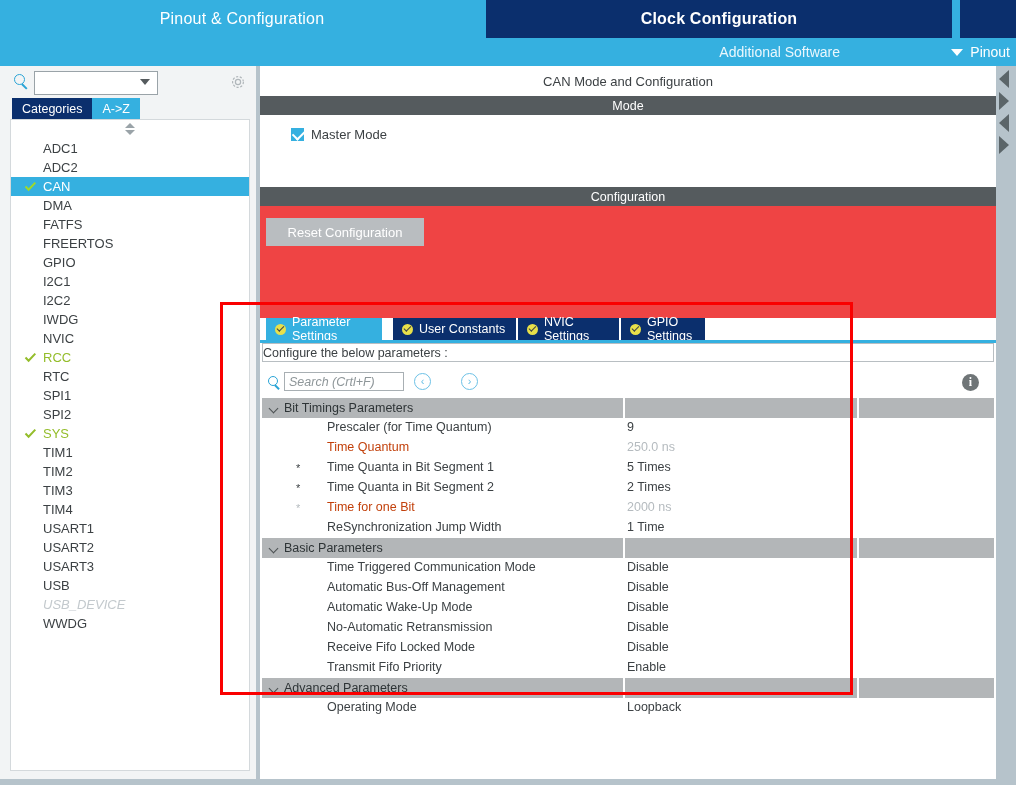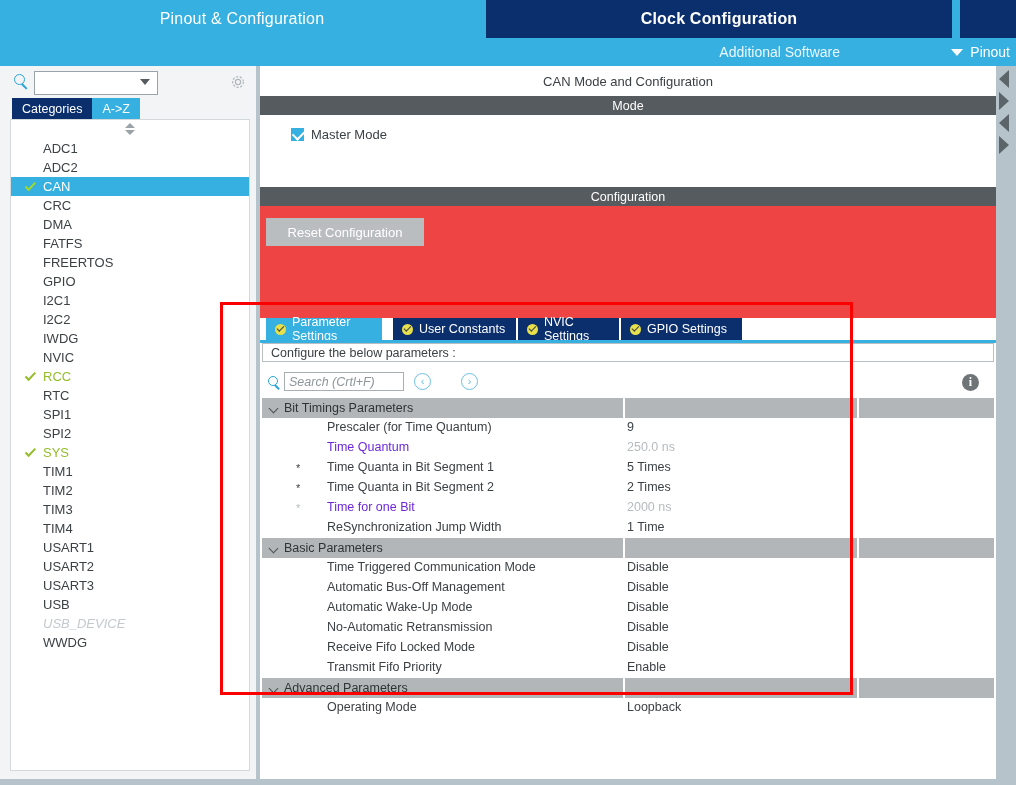--- a/index.html
+++ b/index.html
@@ -177,21 +177,21 @@
     content: ""; position: absolute; left: 2px; top: 2.5px; width: 5.5px; height: 3px;
     border-left: 1.5px solid #3c4144; border-bottom: 1.5px solid #3c4144;
     transform: rotate(-45deg);
   }
   .tab-underline {
     position: absolute; left: 0; top: 274px; width: 736px; height: 3px; background: #35b0e0;
   }
   .configure-bar {
     position: absolute; left: 2px; top: 277px; width: 732px; height: 19px;
     border: 1px solid #b8bec2; box-sizing: border-box; background: #ffffff;
-    display: flex; align-items: center; padding-left: 8px;
+    display: flex; align-items: center; padding-left: 0;
     font-size: 12.5px; color: #3c4144;
   }
 
   
   .tree-search {
     position: absolute; left: 2px; top: 302px; width: 732px; height: 30px;
     background: #ffffff;
   }
   .ts-mag { position: absolute; left: 6px; top: 8px; width: 14px; height: 14px; }
   .ts-mag .lens {
@@ -248,21 +248,21 @@
   .row {
     position: relative; height: 20px; background: #ffffff;
   }
   .row .star {
     position: absolute; left: 34px; top: 4px; font-size: 11px; color: #3c4144;
   }
   .row.muted .star { color: #b5bbbf; }
   .row .plabel {
     position: absolute; left: 65px; top: 2px; font-size: 12.5px; color: #3c4144;
   }
-  .row.muted .plabel { color: #6d28d9; }
+  .row.muted .plabel { color: #c2410c; }
   .row .pvalue {
     position: absolute; left: 365px; top: 2px; font-size: 12.5px; color: #3c4144;
   }
   .row.muted .pvalue { color: #b5bbbf; }
 
   
   .red-rect {
     position: absolute; left: 220px; top: 302px; width: 633px; height: 393px;
     border: 3px solid #fa0000; box-sizing: border-box; pointer-events: none;
   }
@@ -355,23 +355,20 @@
           </div>
           <div class="periph sel">
             <span class="chk">
               <svg width="13" height="13" viewBox="0 0 13 13">
                 <path d="M1.5 6.5 L4.6 9.8 L11.3 2.6" fill="none" stroke="#9fd92a" stroke-width="2"></path>
               </svg>
             </span>
             <span>CAN</span>
           </div>
           <div class="periph">
-            <span>CRC</span>
-          </div>
-          <div class="periph">
             <span>DMA</span>
           </div>
           <div class="periph">
             <span>FATFS</span>
           </div>
           <div class="periph">
             <span>FREERTOS</span>
           </div>
           <div class="periph">
             <span>GPIO</span>
@@ -484,21 +481,21 @@
           <span>Parameter Settings</span>
         </div>
         <div class="ptab" style="left: 133px; width: 123px;">
           <span class="tab-dot"></span>
           <span>User Constants</span>
         </div>
         <div class="ptab" style="left: 258px; width: 101px; align-items: center;">
           <span class="tab-dot"></span>
           <span>NVIC Settings</span>
         </div>
-        <div class="ptab" style="left: 361px; width: 121px;">
+        <div class="ptab" style="left: 361px; width: 84px;">
           <span class="tab-dot"></span>
           <span>GPIO Settings</span>
         </div>
       </div>
     <div class="tab-underline"></div>
 
     <div class="configure-bar">
       <span>Configure the below parameters :</span>
     </div>
 

